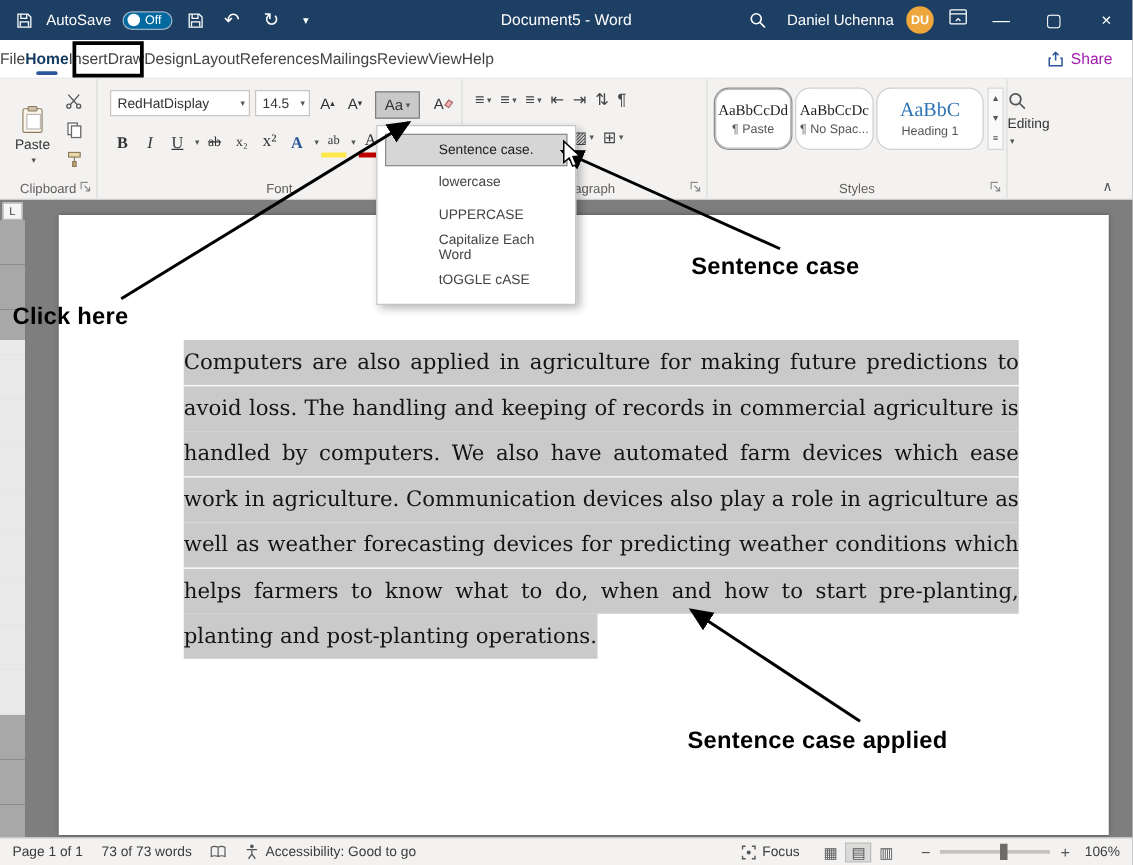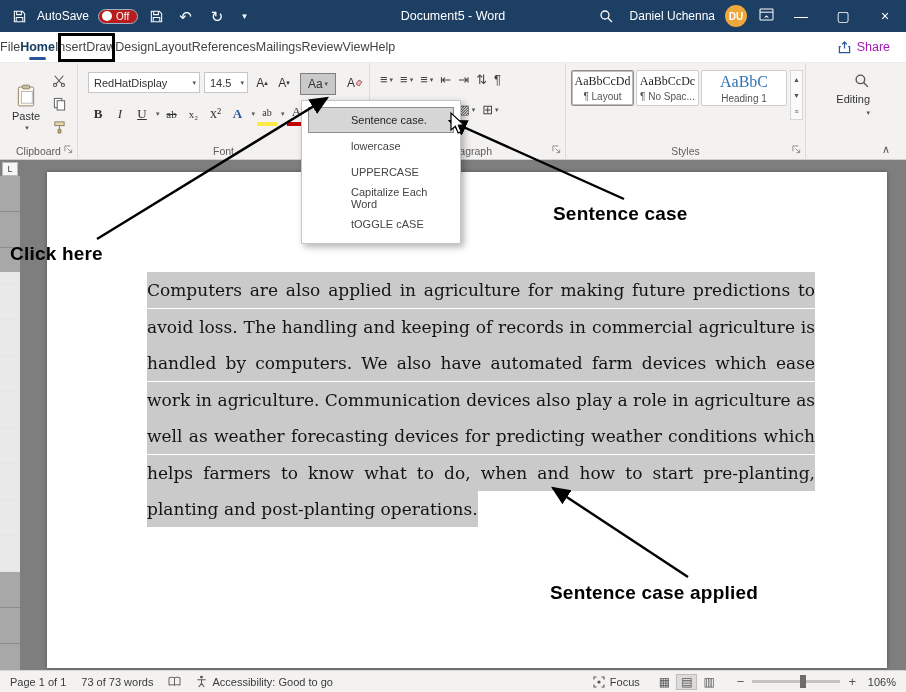--- a/index.html
+++ b/index.html
@@ -4,21 +4,21 @@
 <style>
   *{margin:0;padding:0;box-sizing:border-box}
   html,body{width:906px;height:692px}
   body{position:relative;overflow:hidden;background:#7e7e7e;font-family:"Liberation Sans",sans-serif;color:#333}
   .app{position:absolute;inset:0}
 
   
   .titlebar{position:absolute;top:0;left:0;width:906px;height:32px;background:#1d3f63;color:#fff;display:flex;align-items:center;z-index:10}
   .tb-left{display:flex;align-items:center;gap:9px;padding-left:10px;z-index:2}
   .autosave-lbl{font-size:12px}
-  .toggle{display:flex;align-items:center;gap:4px;background:#b91c1c;border:1px solid #9db2c6;border-radius:9px;padding:1px 8px 1px 3px;font-size:10px;cursor:default}
+  .toggle{display:flex;align-items:center;gap:4px;background:#0369a1;border:1px solid #9db2c6;border-radius:9px;padding:1px 8px 1px 3px;font-size:10px;cursor:default}
   .knob{width:10px;height:10px;border-radius:50%;background:#fff}
   .qat{font-size:15px;line-height:1;padding:2px 5px;color:#fff}
   .tb-title{position:absolute;left:0;right:0;top:0;height:32px;display:flex;align-items:center;justify-content:center;font-size:12.5px;pointer-events:none}
   .tb-right{margin-left:auto;display:flex;align-items:center;height:100%;z-index:2}
   .tb-user{font-size:12px;margin:0 10px 0 14px}
   .avatar{width:22px;height:22px;border-radius:50%;background:#eda73c;color:#fff;font-size:10px;font-weight:bold;display:flex;align-items:center;justify-content:center}
   .winbtn{width:42px;height:32px;display:flex;align-items:center;justify-content:center;font-size:14px}
   .ribdisp{margin:0 6px 0 12px}
 
   
@@ -55,29 +55,29 @@
   .frow2{position:absolute;left:10px;top:39px;display:flex;gap:2px;align-items:center}
   .tbtn{min-width:20px;height:24px;display:flex;align-items:center;justify-content:center;font-size:13px;color:#333;font-family:"Liberation Serif",serif}
   .tbtn.b{font-weight:bold}.tbtn.i{font-style:italic}.tbtn.u{text-decoration:underline}
   .tbtn.st{font-size:11px;text-decoration:line-through}
   .tbtn.fx{color:#2b579a;font-weight:bold}
   .hl-bar{border-bottom:4px solid #ffe94a}
   .fc-bar{border-bottom:4px solid #c00000}
   .prow{position:absolute;display:flex;gap:7px;align-items:center;color:#444}
   .prow1{left:10px;top:9px}.prow2{left:10px;top:39px}
   .picon{display:flex;align-items:center;font-size:13px}
-  .scard{position:absolute;top:7px;height:36px;background:#fff;border:1px solid #cfcfcf;border-radius:2px;display:flex;flex-direction:column;align-items:center;justify-content:center;gap:2px}
+  .scard{position:absolute;top:7px;height:50px;background:#fff;border:1px solid #cfcfcf;border-radius:12px;display:flex;flex-direction:column;align-items:center;justify-content:center;gap:2px}
   .scard.sel{border-color:#8f8f8f;box-shadow:0 0 0 1px #bdbdbd inset}
   .sc0{left:5px;width:63px}.sc1{left:70px;width:63px}.sc2{left:135px;width:86px}
   .prev{font-family:"Liberation Serif",serif;font-size:12px;color:#1e1e1e;white-space:nowrap}
   .sc2 .prev{font-size:16px;color:#2e74b5}
   .sname{font-size:10px;color:#555;white-space:nowrap}
   .sscroll{position:absolute;left:224px;top:7px;width:13px;height:50px;display:flex;flex-direction:column;border:1px solid #d6d6d6;background:#fafafa}
   .sscroll span{flex:1;display:flex;align-items:center;justify-content:center;font-size:7px;color:#555}
-  .edit-btn{margin:10px auto 0;display:flex;flex-direction:column;align-items:flex-end;gap:4px;font-size:11px;color:#333}
+  .edit-btn{margin:10px auto 0;display:flex;flex-direction:column;align-items:flex-start;gap:4px;font-size:11px;color:#333}
   .collapse{position:absolute;right:16px;bottom:3px;font-size:11px;color:#555}
 
   
   .case-menu{position:absolute;left:301px;top:100px;width:160px;background:#fff;border:1px solid #c6c6c6;box-shadow:3px 3px 7px rgba(0,0,0,.3);padding:6px;z-index:50}
   .case-item{height:26px;display:flex;align-items:center;padding-left:42px;font-size:11px;color:#444;border:1px solid transparent}
   .case-item::first-letter{text-decoration:underline}
   .case-item.hl{background:#d6d6d6;border-color:#8f8f8f;color:#1e1e1e}
 
   
   .docarea{position:absolute;top:160px;left:0;width:906px;height:510px;background:#7e7e7e}
@@ -309,21 +309,21 @@
               <path d="M1 7V1h6"></path>
               <path d="M4 4l4.5 4.5M8.5 5v3.5H5"></path>
             </g>
           </svg>
       </span>
     </div>
 
     <div class="group g-styles">
       <div class="scard sc0 sel">
         <span class="prev">AaBbCcDd</span>
-        <span class="sname">¶ Layout</span>
+        <span class="sname">¶ Paste</span>
       </div>
       <div class="scard sc1">
         <span class="prev">AaBbCcDc</span>
         <span class="sname">¶ No Spac...</span>
       </div>
       <div class="scard sc2">
         <span class="prev">AaBbC</span>
         <span class="sname">Heading 1</span>
       </div>
       <div class="sscroll">

